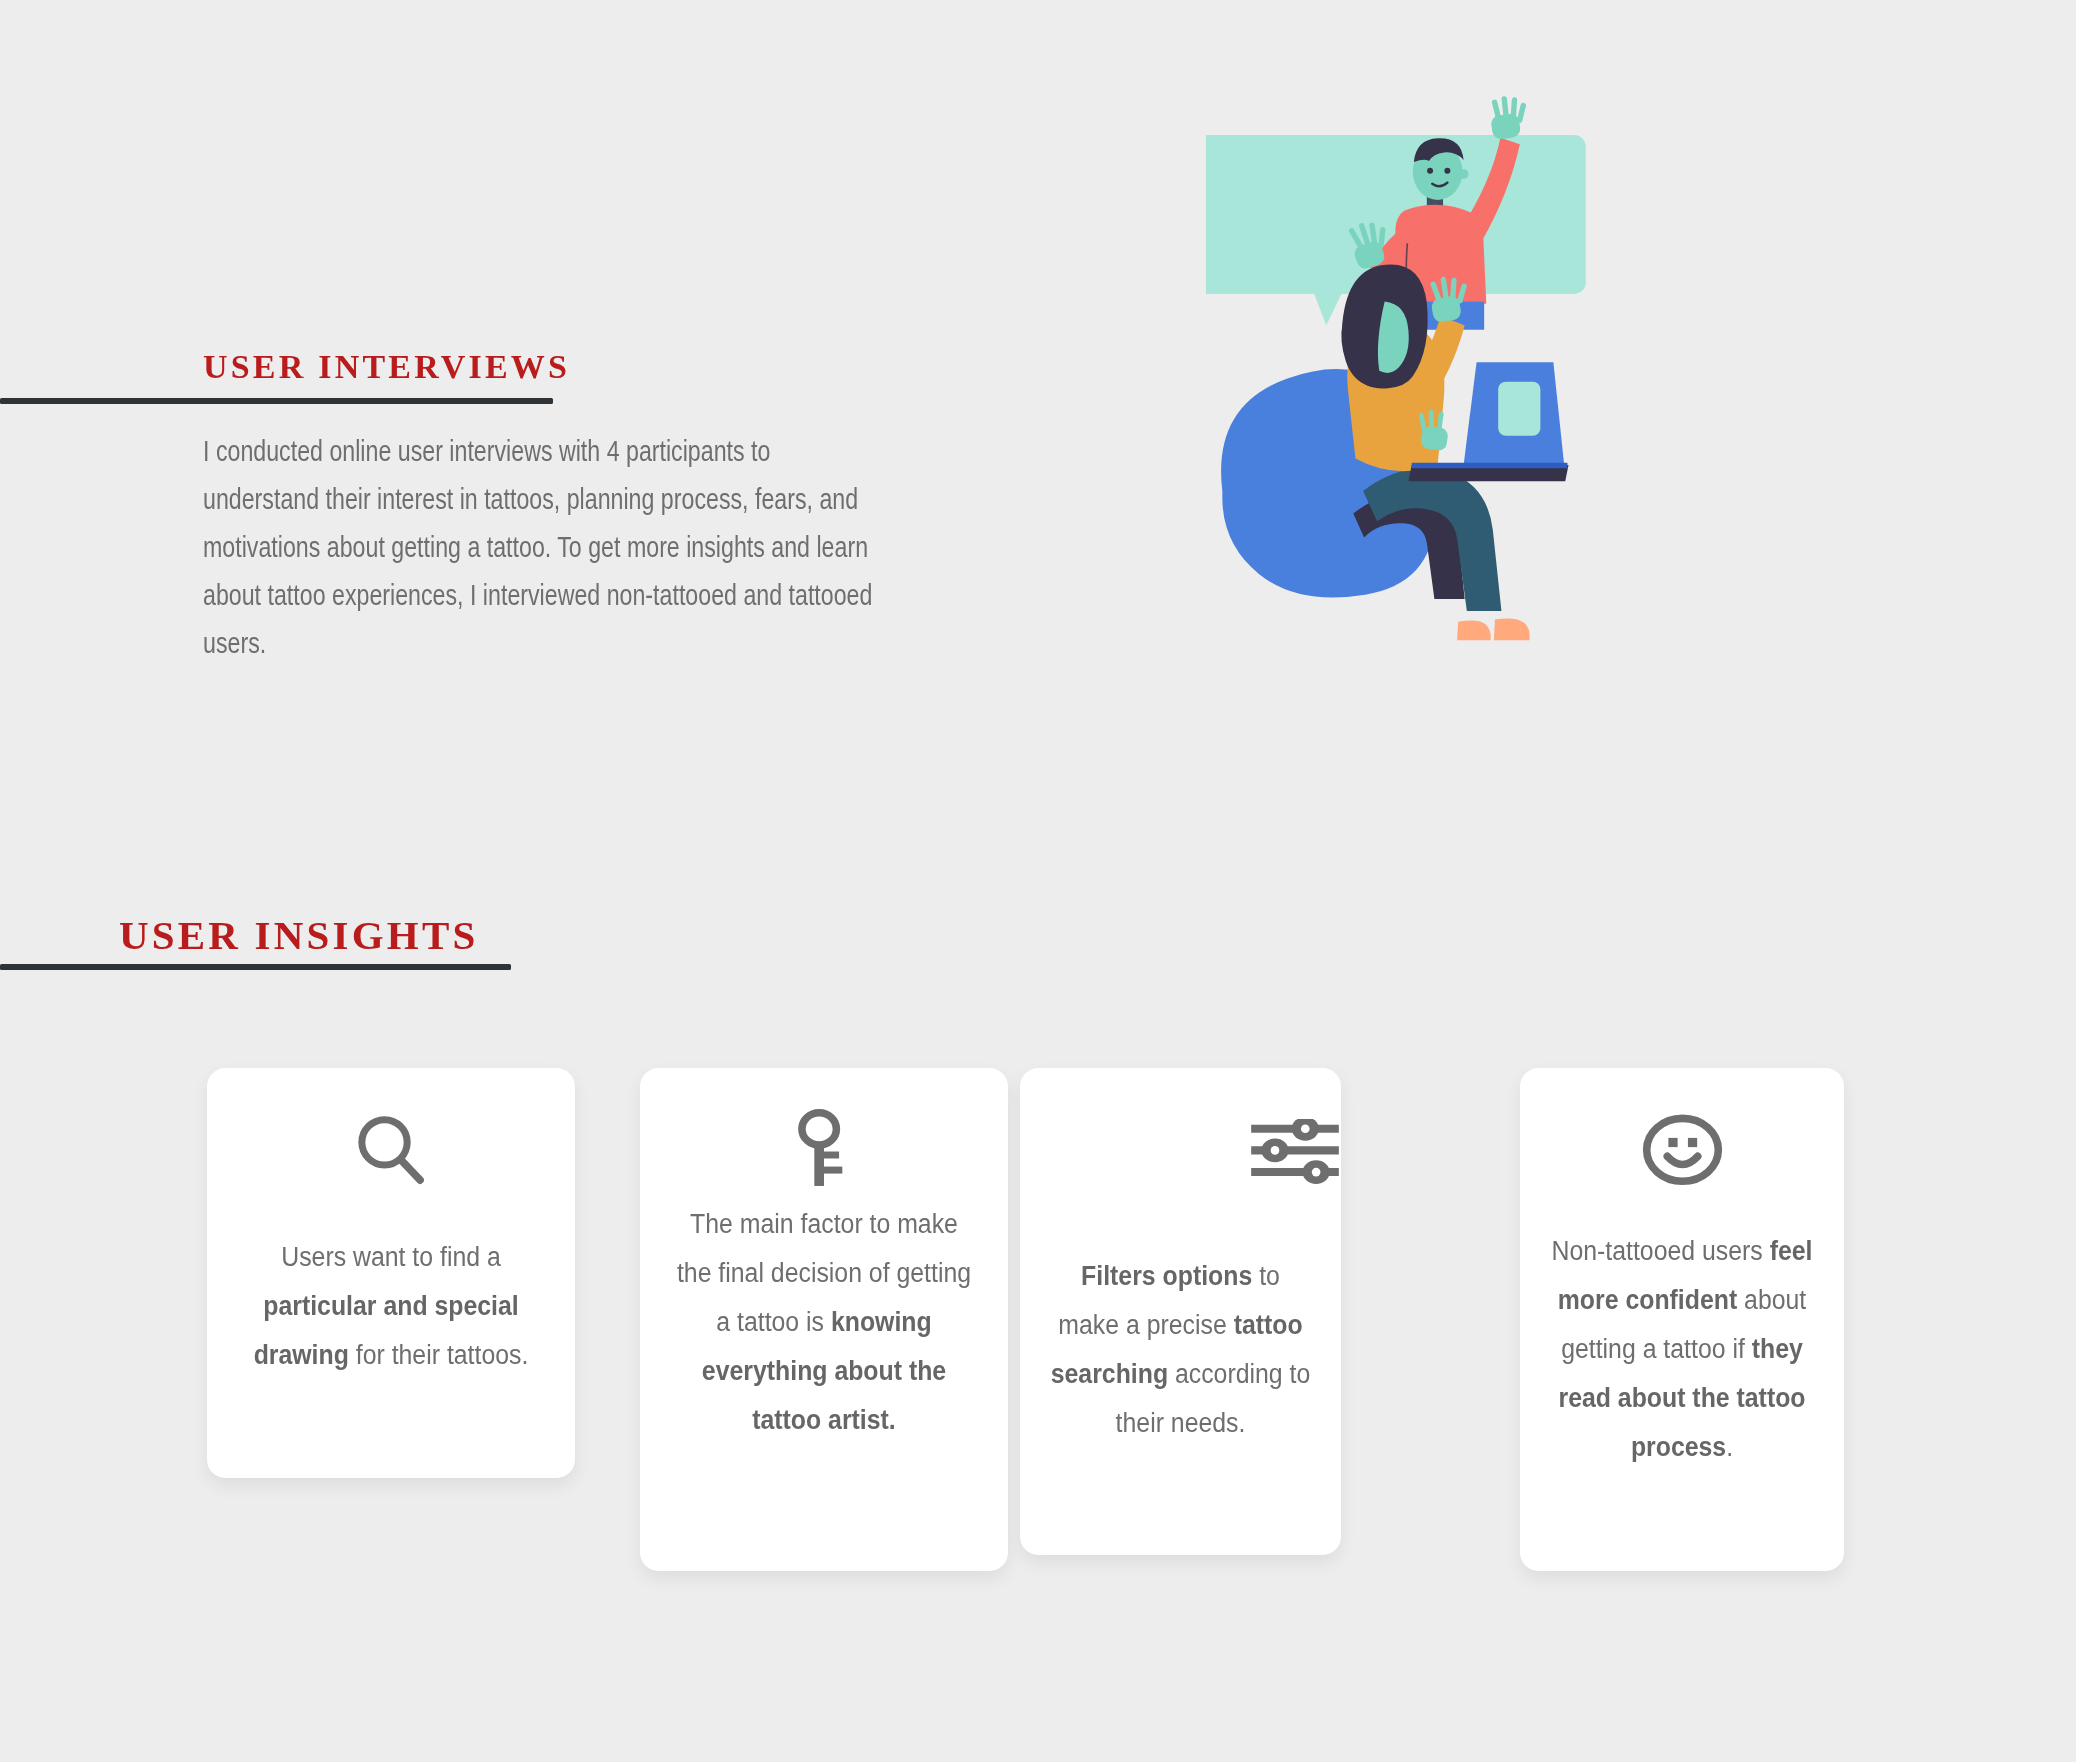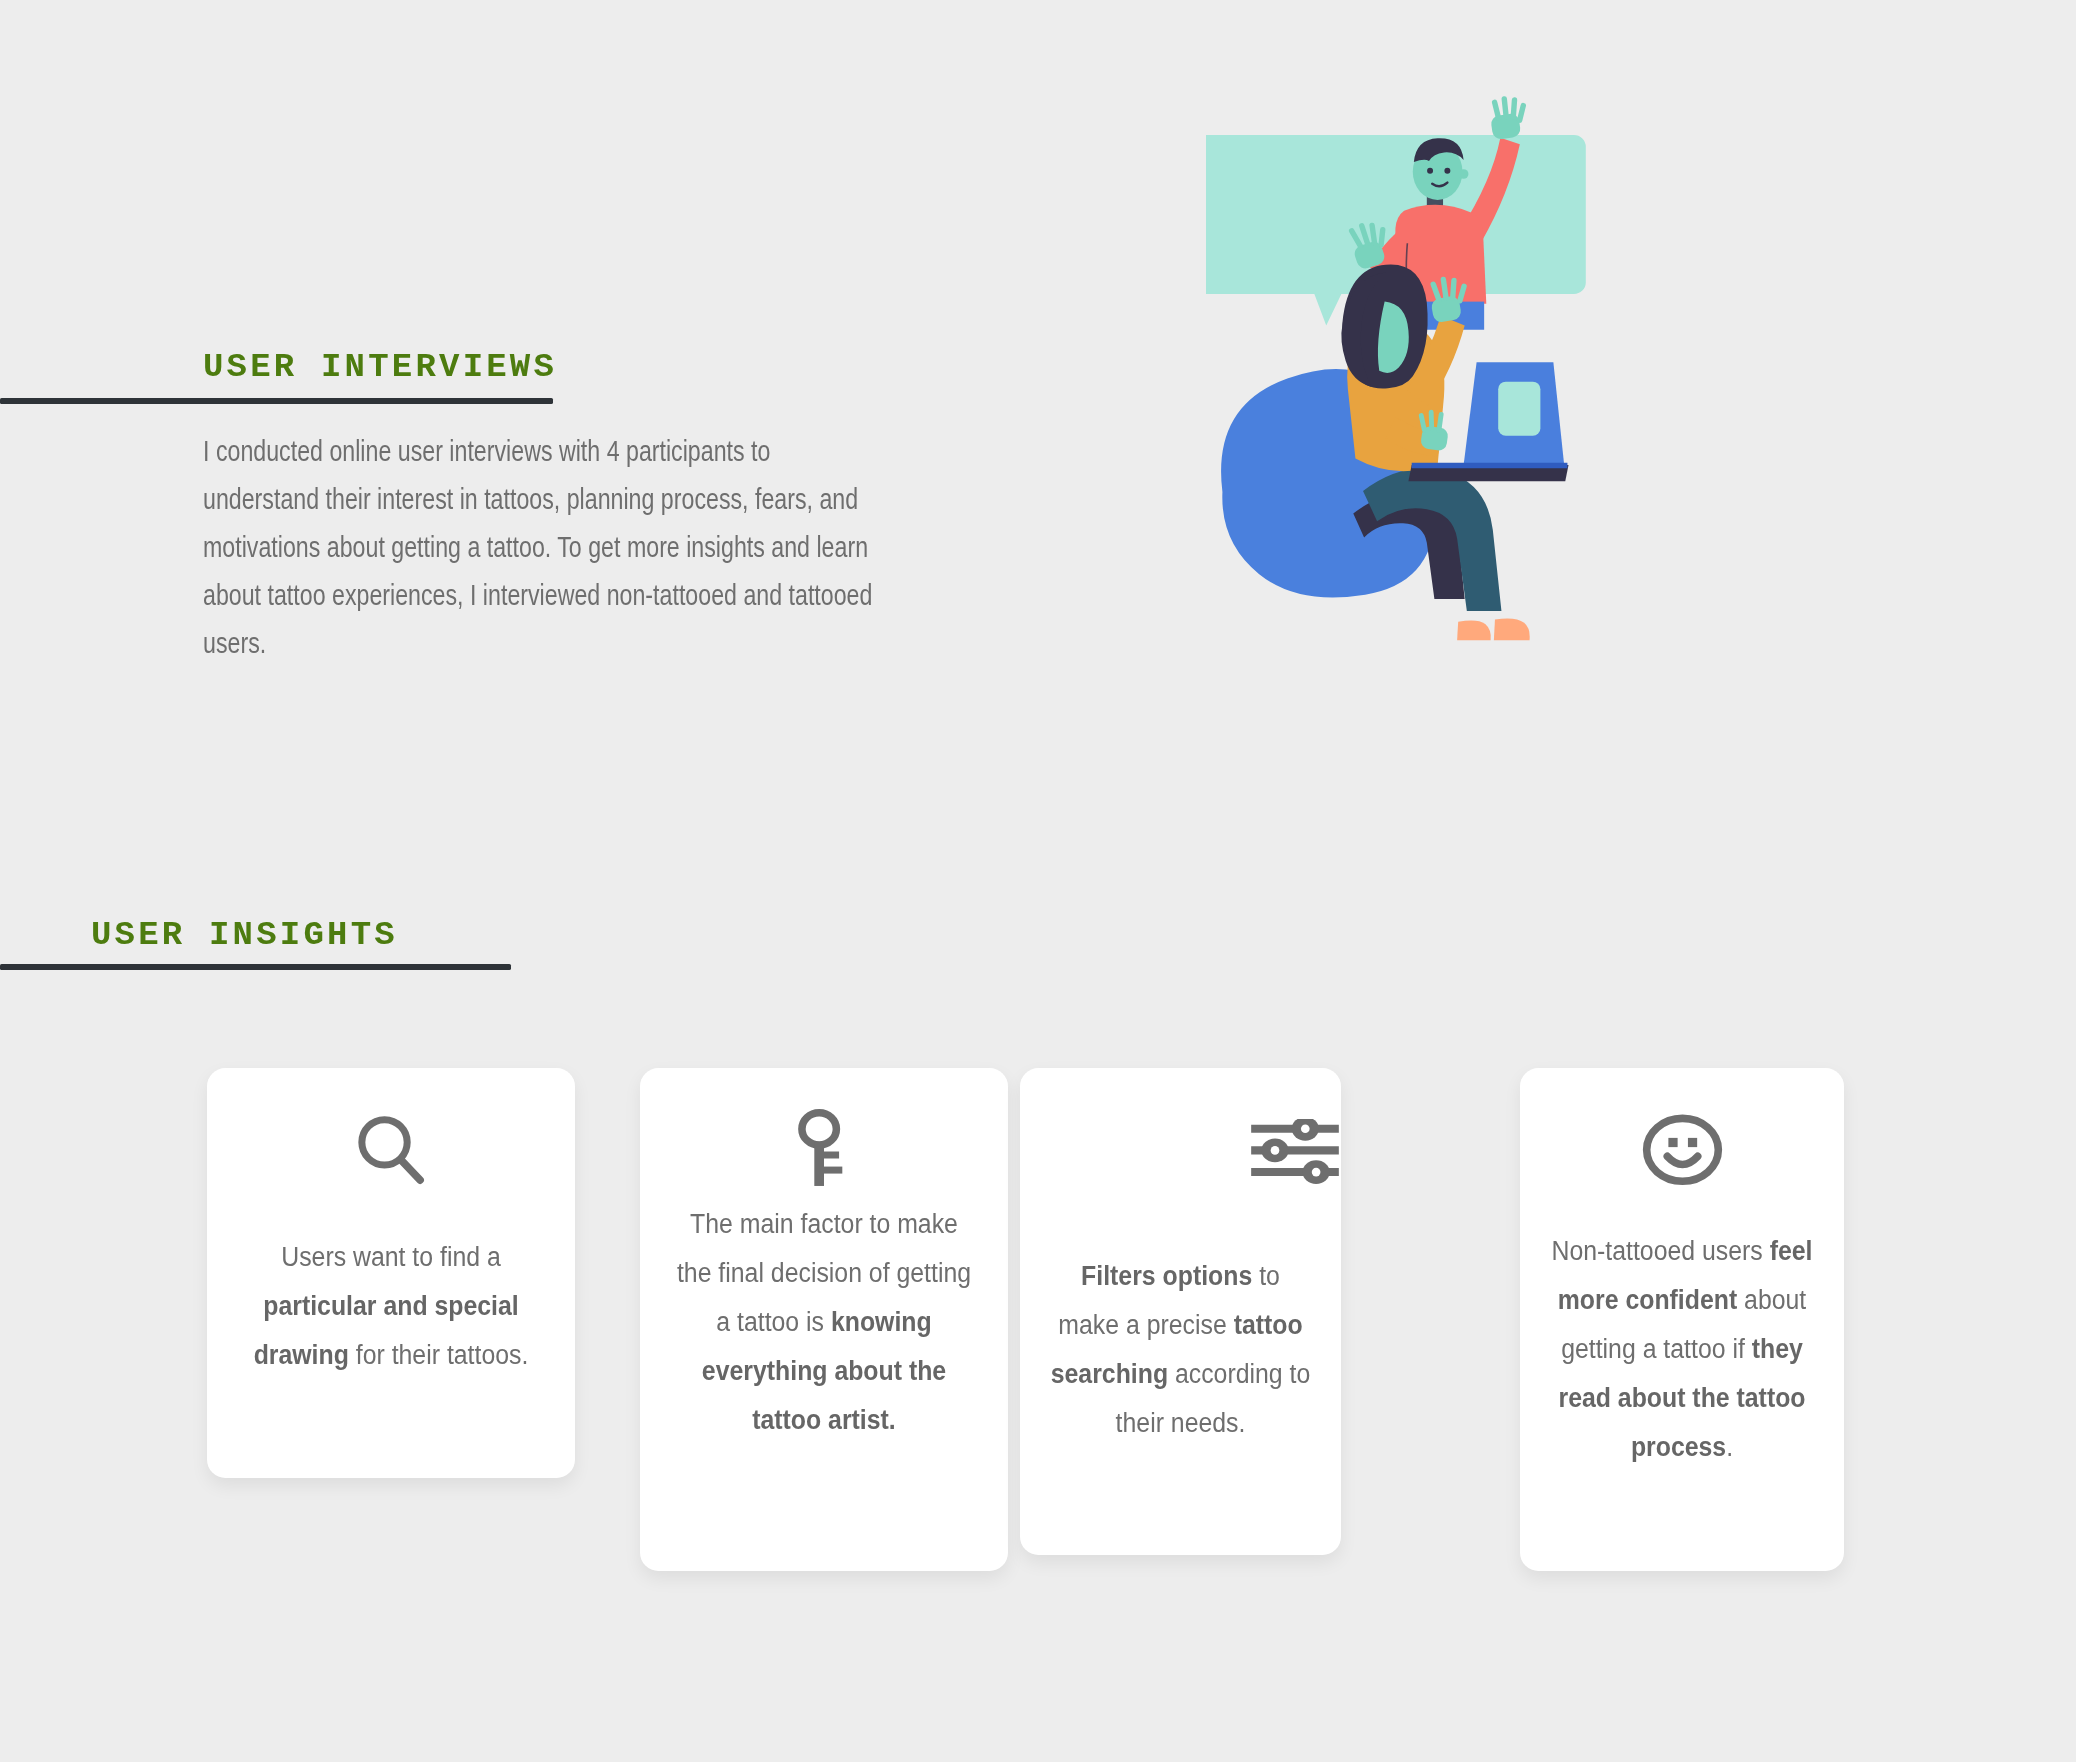--- a/index.html
+++ b/index.html
@@ -7,37 +7,37 @@
   body {
     background:#ededed;
     font-family:"Liberation Sans", sans-serif;
     position:relative;
     overflow:hidden;
   }
 
   
   .section-head { position:absolute; }
   .section-title {
-    font-family:Liberation Mono, monospace;
+    font-family:Liberation Serif, serif;
     font-weight:bold;
-    color:#4d7c0f;
+    color:#b91c1c;
     letter-spacing:3.2px;
     white-space:nowrap;
   }
   .section-rule {
     background:#2e3338;
     border-radius:1.6px;
   }
 
   #head-interviews { left:0; top:346px; width:553px; }
   #head-interviews .section-title { font-size:34px; padding-left:203px; line-height:42px; }
   #head-interviews .section-rule { height:6px; margin-top:9.7px; width:553px; }
 
   #head-insights { left:0; top:914px; width:511px; }
-  #head-insights .section-title { font-size:34px; padding-left:91px; line-height:42px; }
+  #head-insights .section-title { font-size:41px; padding-left:119px; line-height:42px; }
   #head-insights .section-rule { height:6px; margin-top:7.6px; width:511px; }
 
   
   #interview-body {
     position:absolute;
     left:203px; top:427px;
     width:854px;
     font-family:"Liberation Sans", sans-serif;
     font-size:29px;
     line-height:48px;

